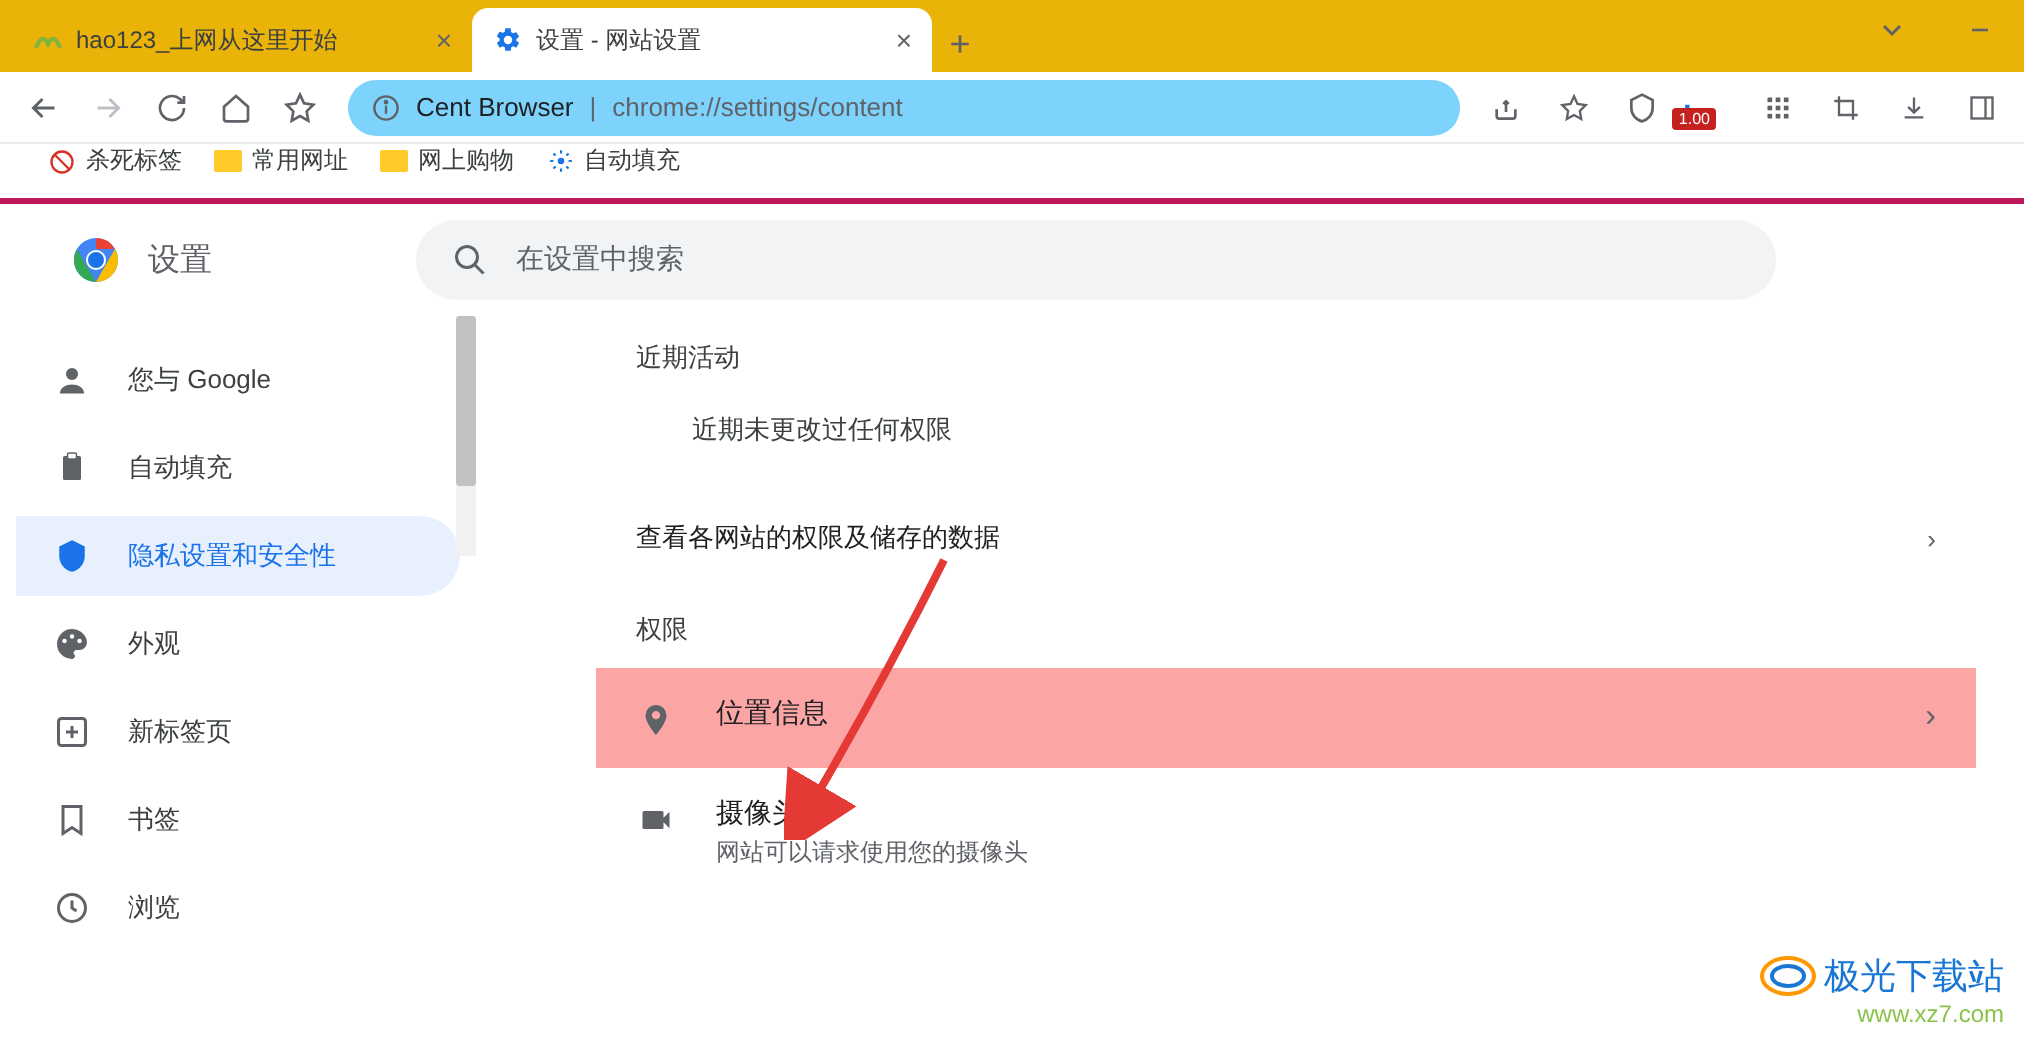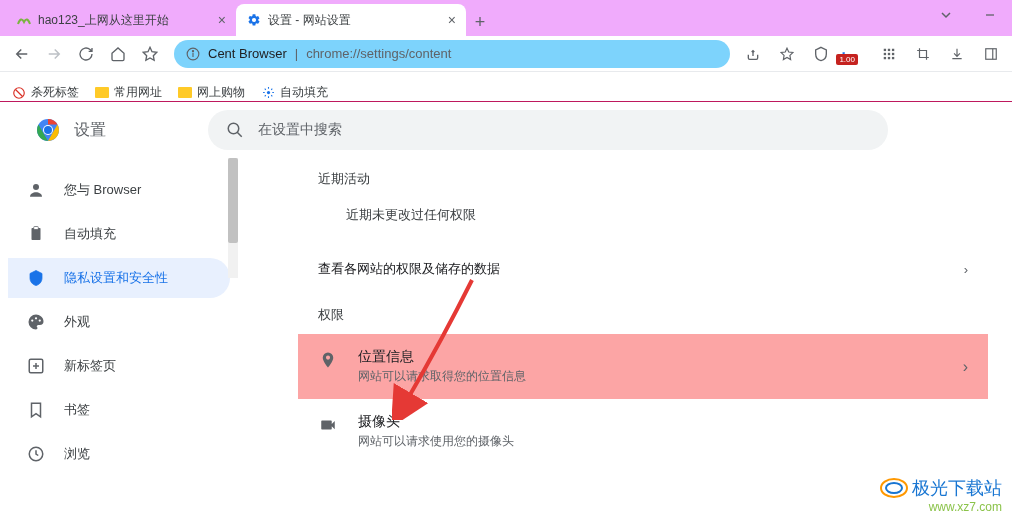--- a/index.html
+++ b/index.html
@@ -1,19 +1,19 @@
 <!DOCTYPE html>
 <html><head>
 <meta charset="utf-8">
 <style>
 * { margin: 0; padding: 0; box-sizing: border-box; font-family: "Microsoft YaHei", Arial, sans-serif; }
 body { width: 1012px; height: 520px; background: #fff; overflow: hidden; position: relative; }
 
 
-.tab-strip { height: 36px; background: #f0abfc; display: flex; align-items: flex-end; padding-left: 6px; position: relative; }
+.tab-strip { height: 36px; background: #eab308; display: flex; align-items: flex-end; padding-left: 6px; position: relative; }
 .tab { height: 32px; width: 230px; display: flex; align-items: center; padding: 0 10px; border-radius: 8px 8px 0 0; font-size: 12px; color: #3c4043; gap: 6px; cursor: pointer; }
 .tab.active { background: #fff; }
 .tab .favicon { width: 16px; height: 16px; display: flex; align-items: center; justify-content: center; flex-shrink: 0; }
 .tab .title { flex: 1; white-space: nowrap; overflow: hidden; text-overflow: ellipsis; }
 .tab .close { color: #5f6368; font-size: 14px; cursor: pointer; }
 .new-tab { width: 28px; height: 28px; display: flex; align-items: center; justify-content: center; color: #5f6368; cursor: pointer; font-size: 18px; }
 .win-ctrl { position: absolute; right: 0; top: 0; display: flex; }
 .win-btn { width: 44px; height: 30px; display: flex; align-items: center; justify-content: center; color: #5f6368; cursor: pointer; }
 
 
@@ -22,21 +22,21 @@
 .tb-btn.disabled { color: #bdc1c6; }
 .addr { flex: 1; height: 28px; background: #7dd3fc; border-radius: 14px; display: flex; align-items: center; padding: 0 12px; font-size: 13px; color: #5f6368; gap: 8px; margin: 0 6px; }
 .addr .info-icon { color: #5f6368; }
 .addr .brand { color: #202124; }
 .addr .url { color: #5f6368; }
 .right-icons { display: flex; gap: 8px; align-items: center; }
 .right-icons .tb-btn { width: 26px; }
 .badge100 { background: #c5221f; color: #fff; font-size: 8px; padding: 1px 3px; border-radius: 2px; position: relative; top: 6px; left: -10px; }
 
 
-.bm-bar { height: 30px; display: flex; align-items: flex-end; padding: 0 12px; gap: 16px; font-size: 12px; border-bottom: 1px solid #be185d; }
+.bm-bar { height: 30px; display: flex; align-items: flex-start; padding: 0 24px; gap: 16px; font-size: 12px; border-bottom: 3px solid #be185d; }
 .bm-item { display: flex; align-items: center; gap: 5px; color: #3c4043; cursor: pointer; }
 .bm-ico { width: 14px; height: 14px; display: flex; align-items: center; justify-content: center; }
 .folder-ico { width: 14px; height: 11px; background: #ffca28; border-radius: 1px; }
 
 
 .settings-head { height: 56px; display: flex; align-items: center; padding: 0 36px; gap: 14px; }
 .chrome-logo { width: 24px; height: 24px; }
 .settings-title { font-size: 16px; color: #5f6368; }
 .search-wrap { flex: 1; display: flex; justify-content: center; }
 .search-box { width: 680px; height: 40px; background: #f1f3f4; border-radius: 20px; display: flex; align-items: center; padding: 0 18px; gap: 14px; color: #5f6368; font-size: 14px; }
@@ -261,21 +261,21 @@
   <div class="sidebar">
     <div class="scrollbar-track"></div>
     <div class="scrollbar-thumb"></div>
     <div class="side-item">
         <span class="side-ico">
           <svg width="18" height="18" viewBox="0 0 24 24" fill="#5f6368">
             <circle cx="12" cy="8" r="4"></circle>
             <path d="M4 21c0-4 4-6 8-6s8 2 8 6z"></path>
           </svg>
         </span>
-        <span>您与 Browser</span>
+        <span>您与 Google</span>
       </div>
     <div class="side-item">
         <span class="side-ico">
           <svg width="18" height="18" viewBox="0 0 24 24" fill="#5f6368">
             <rect x="6" y="4" width="12" height="16" rx="1"></rect>
             <rect x="9" y="2" width="6" height="4" rx="1" fill="#fff" stroke="#5f6368"></rect>
           </svg>
         </span>
         <span>自动填充</span>
       </div>
@@ -337,21 +337,20 @@
       </div>
       <div class="section-label">权限</div>
       <div class="perm-row highlight">
         <span class="perm-ico">
             <svg width="18" height="18" viewBox="0 0 24 24" fill="#5f6368">
               <path d="M12 2a7 7 0 0 0-7 7c0 5 7 13 7 13s7-8 7-13a7 7 0 0 0-7-7zm0 9.5A2.5 2.5 0 1 1 12 6a2.5 2.5 0 0 1 0 5.5z"></path>
             </svg>
           </span>
         <div class="perm-txt">
           <div class="ptitle">位置信息</div>
-          <div class="psub">网站可以请求取得您的位置信息</div>
         </div>
         <span class="chev">›</span>
       </div>
       <div class="perm-row">
         <span class="perm-ico">
             <svg width="18" height="18" viewBox="0 0 24 24" fill="#5f6368">
               <path d="M17 10.5V7a1 1 0 0 0-1-1H4a1 1 0 0 0-1 1v10a1 1 0 0 0 1 1h12a1 1 0 0 0 1-1v-3.5l4 4v-11z"></path>
             </svg>
           </span>
         <div class="perm-txt">

